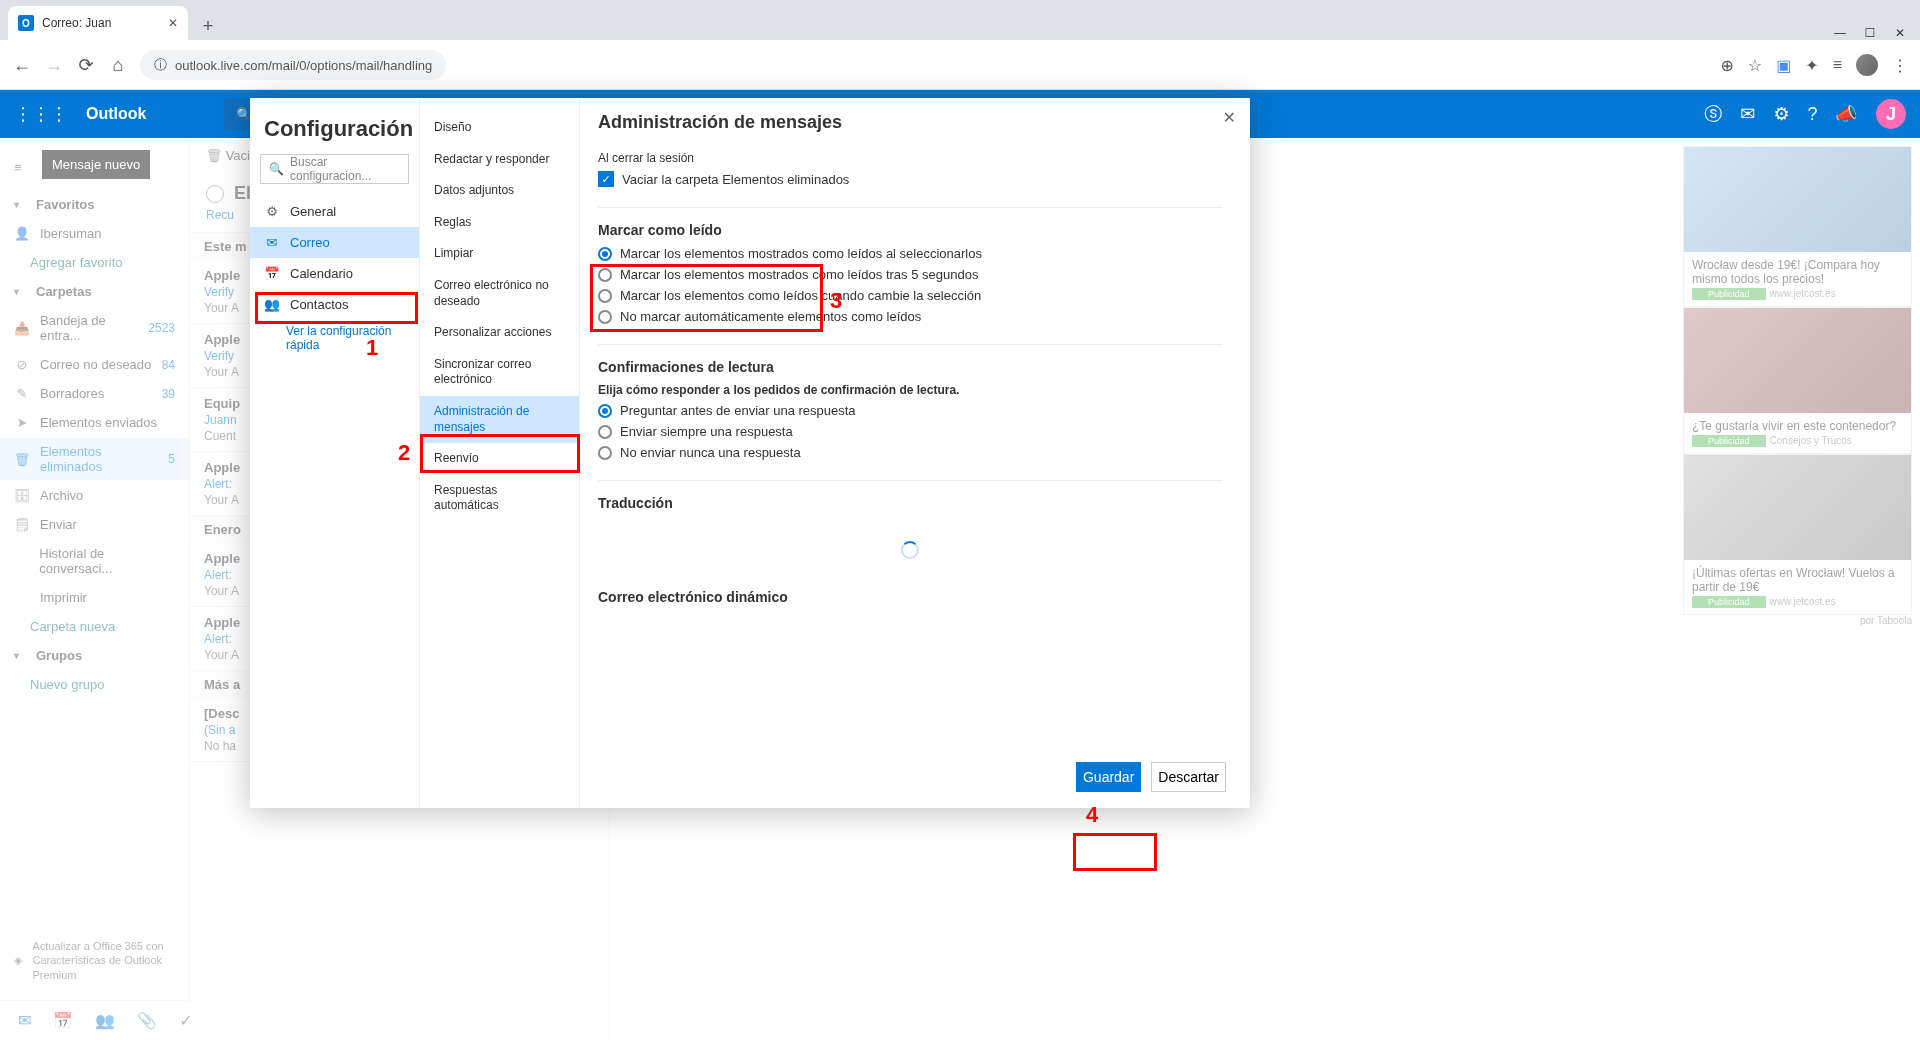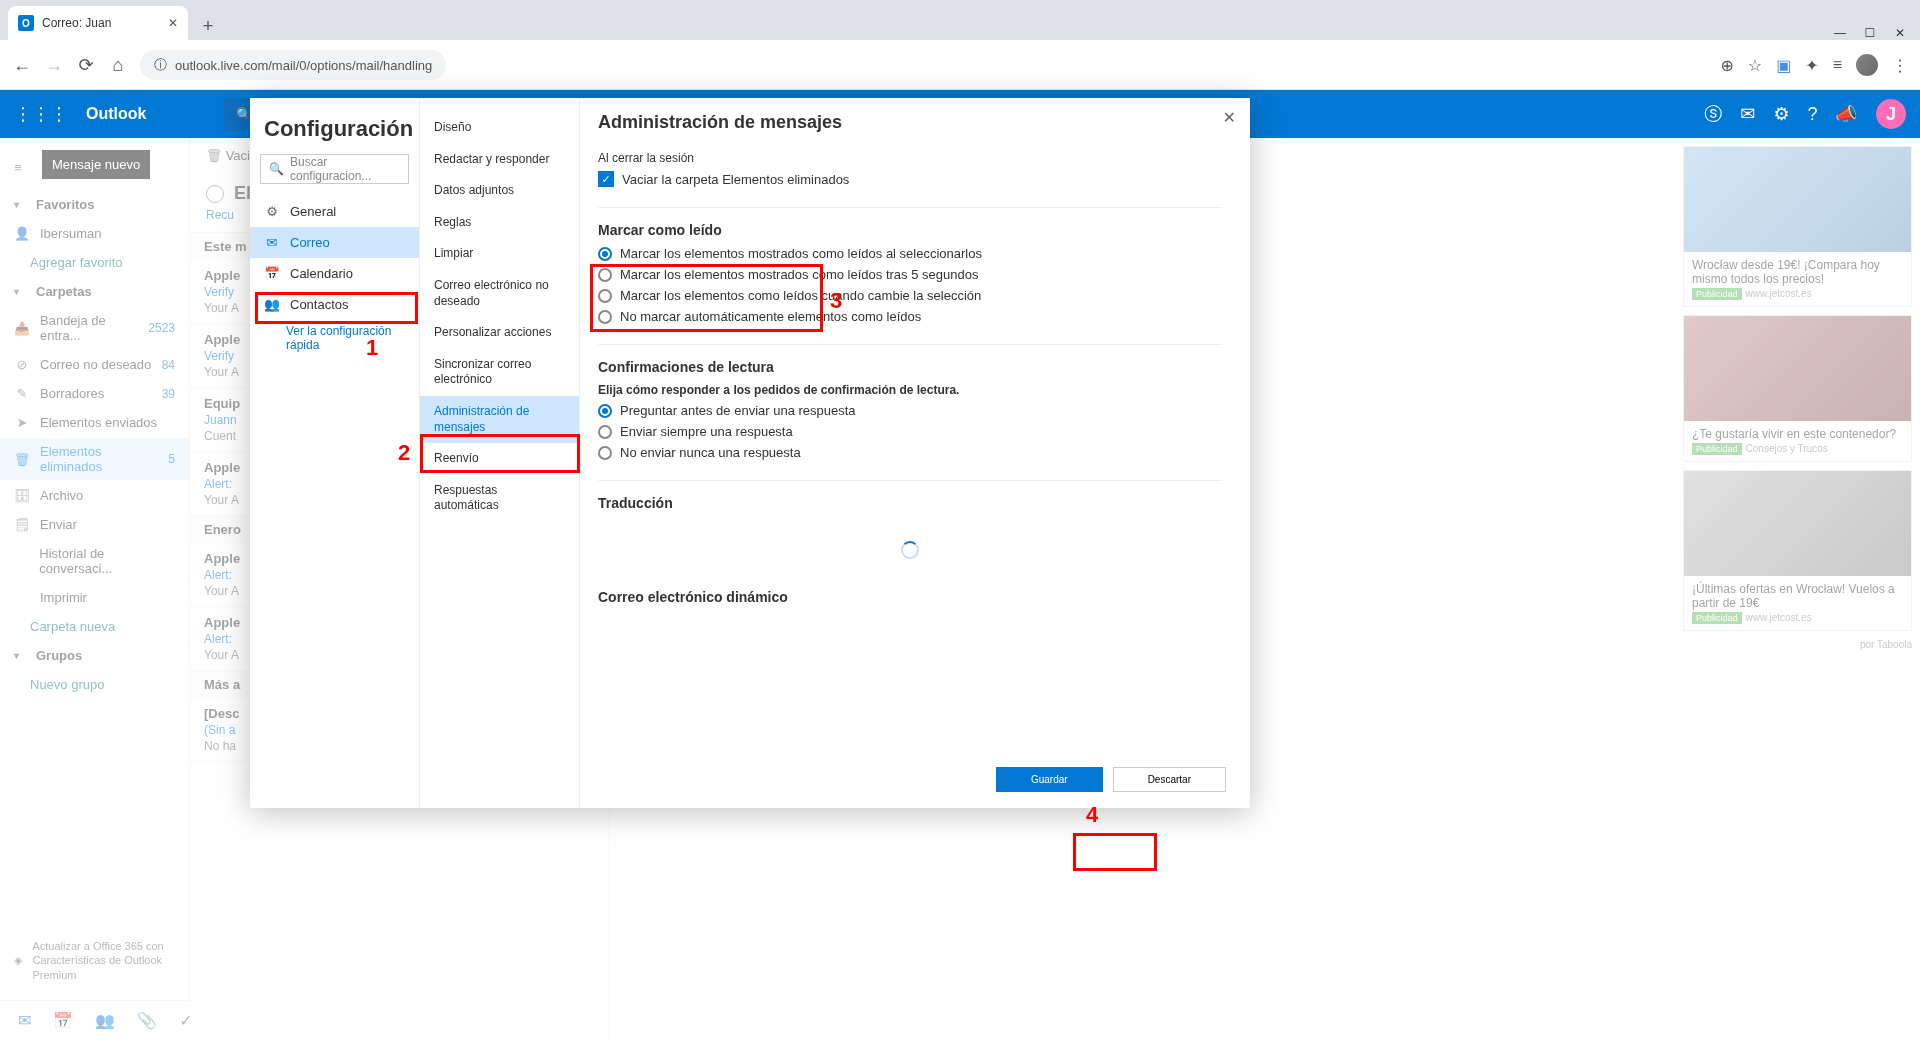--- a/index.html
+++ b/index.html
@@ -46,27 +46,27 @@
 .msg-list .toolbar{display:flex;gap:16px;padding:10px 16px;color:#333;font-size:13px;}
 .msg-list .head{padding:10px 16px;border-bottom:1px solid #eee;}
 .msg-list h2{font-size:18px;font-weight:600;display:flex;align-items:center;gap:10px;}
 .msg-list .sub{color:#0078d4;font-size:12px;margin-top:4px;cursor:pointer;}
 .msg-item{border-bottom:1px solid #f0f0f0;padding:8px 14px;}
 .msg-item .sender{font-weight:600;font-size:13px;}
 .msg-item .subj{color:#0078d4;font-size:12px;margin:2px 0;}
 .msg-item .prev{color:#666;font-size:12px;}
 .msg-section{padding:6px 14px;font-weight:600;color:#333;background:#fafafa;}
 
-.right-ads{width:245px;padding:8px;display:flex;flex-direction:column;gap:8px;font-size:13px;}
+.right-ads{width:245px;padding:8px;display:flex;flex-direction:column;font-size:13px;}
 .ad{border:1px solid #e5e5e5;background:#fff;}
 .ad .img{height:105px;background:linear-gradient(135deg,#a0c8e8,#6898c0);}
 .ad .img.b{background:linear-gradient(135deg,#b88,#855);}
 .ad .img.c{background:linear-gradient(135deg,#bbb,#888);}
 .ad .txt{padding:6px 8px;font-size:12px;color:#333;}
-.ad .pub{display:inline-block;background:#5cb85c;color:#fff;font-size:9px;padding:1px 4px;margin-right:4px;}
+.ad .pub{display:inline-block;background:#5cb85c;color:#fff;font-size:9px;padding:1px 16px;margin-right:4px;}
 .taboola{text-align:right;color:#888;font-size:10px;}
 
 .bottom-rail{position:absolute;bottom:0;left:0;width:190px;height:40px;border-top:1px solid #eee;display:flex;align-items:center;gap:22px;padding:0 18px;color:#666;background:#fff;font-size:16px;}
 
 
 .dim{position:absolute;inset:0;background:rgba(255,255,255,0.55);}
 
 
 .modal{position:absolute;top:98px;left:250px;width:1000px;height:710px;background:#fff;box-shadow:0 4px 30px rgba(0,0,0,0.25);display:flex;z-index:50;}
 .modal .close-x{position:absolute;top:10px;right:14px;color:#666;font-size:16px;cursor:pointer;}
@@ -88,21 +88,21 @@
 .label-sm{font-size:12px;color:#333;margin-bottom:6px;}
 .ck-row,.rd-row{display:flex;align-items:center;gap:8px;margin:6px 0;font-size:13px;color:#333;}
 .ck{width:16px;height:16px;border:1px solid #0078d4;background:#0078d4;display:flex;align-items:center;justify-content:center;color:#fff;font-size:11px;}
 .rd{width:14px;height:14px;border:2px solid #888;border-radius:50%;display:flex;align-items:center;justify-content:center;}
 .rd.on{border-color:#0078d4;}
 .rd.on::after{content:"";width:6px;height:6px;background:#0078d4;border-radius:50%;}
 .hr{border-top:1px solid #eee;margin:14px 0;}
 .spinner{width:18px;height:18px;border:2px solid #cde;border-top-color:#0078d4;border-radius:50%;margin:30px auto;animation:spin 1s linear infinite;}
 @keyframes spin{to{transform:rotate(360deg);}}
 .btn-row{position:absolute;bottom:16px;right:24px;display:flex;gap:10px;}
-.btn{padding:6px 34px;border:1px solid #ccc;background:#fff;font-size:10px;cursor:pointer;text-align:center;}
+.btn{padding:6px 6px;border:1px solid #ccc;background:#fff;font-size:14px;cursor:pointer;text-align:center;}
 .btn.primary{background:#0078d4;color:#fff;border-color:#0078d4;}
 
 
 .hl{position:absolute;border:3px solid red;z-index:60;pointer-events:none;}
 .num{position:absolute;color:red;font-weight:700;font-size:22px;z-index:61;pointer-events:none;}
 
 .ico{width:16px;text-align:center;display:inline-block;color:#666;}
 
 </style>
 </head>

